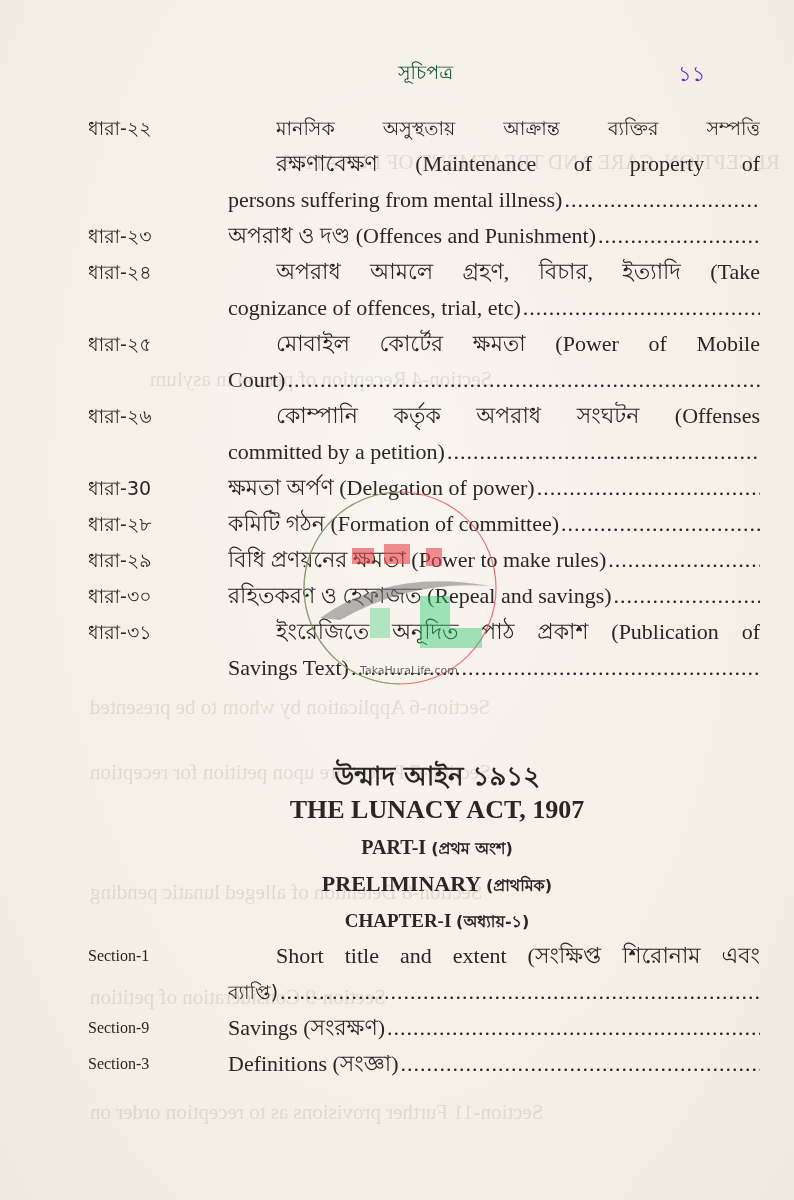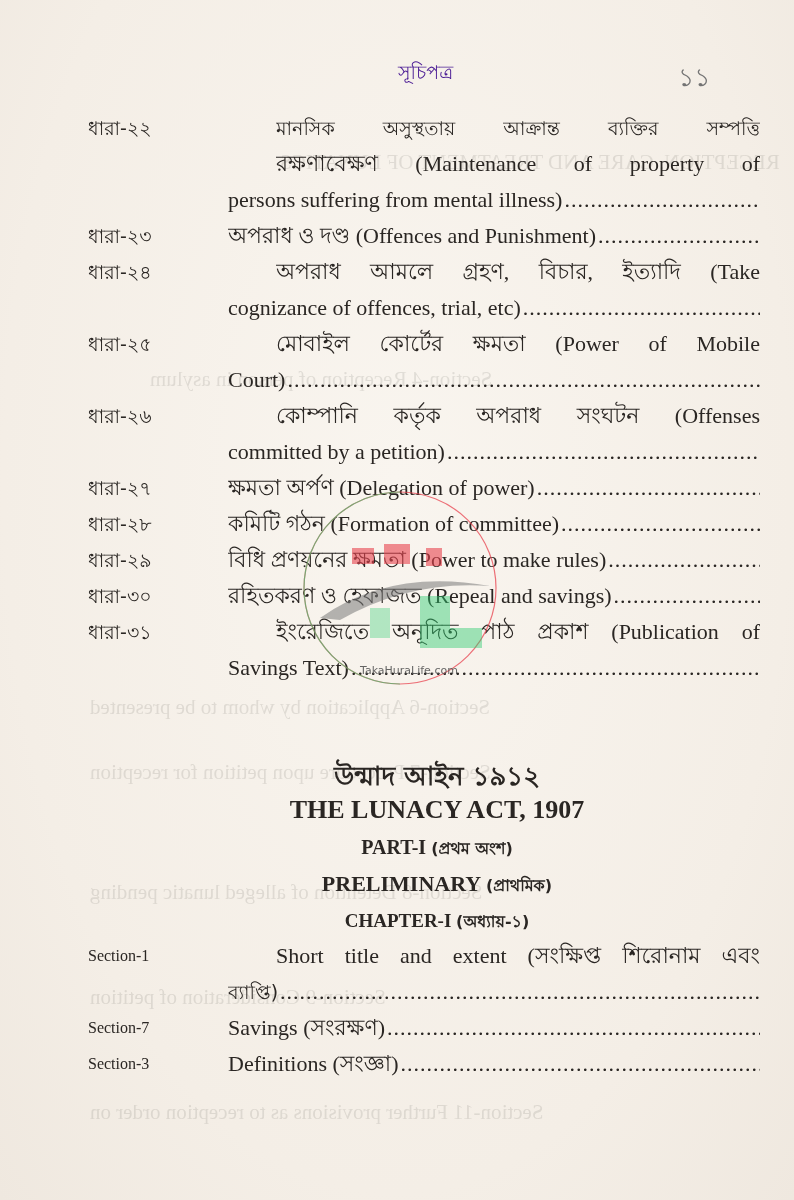--- a/index.html
+++ b/index.html
@@ -5,22 +5,22 @@
   html, body { margin: 0; padding: 0; }
   body {
     width: 794px; height: 1200px; overflow: hidden; position: relative;
     background: #f6f1ea;
     background-image: radial-gradient(ellipse at 50% 40%, #f9f5ef 0%, #f4eee6 70%, #efe8df 100%);
     font-family: "Liberation Serif", "DejaVu Serif", serif;
     color: #2a2623;
   }
   .page { position: absolute; left: 0; top: 0; width: 794px; height: 1200px; }
   .running-head { position: absolute; top: 58px; left: 0; width: 794px; height: 30px; }
-  .running-title { position: absolute; left: 398px; top: 0; font-size: 19px; font-family: "DejaVu Sans", sans-serif; color: #4c1d95; }
-  .page-number { position: absolute; left: 678px; top: 0; font-size: 25px; font-family: "DejaVu Sans", sans-serif; color: #737373; }
+  .running-title { position: absolute; left: 398px; top: 0; font-size: 19px; font-family: "DejaVu Sans", sans-serif; color: #14532d; }
+  .page-number { position: absolute; left: 678px; top: 0; font-size: 21px; font-family: "DejaVu Sans", sans-serif; color: #6d28d9; }
 
   .toc { position: absolute; left: 0; top: 0; width: 794px; }
   .row { position: absolute; left: 0; width: 794px; }
   .label { position: absolute; left: 88px; font-size: 16px; line-height: 36px; white-space: nowrap; }
   .label.bn { font-family: "DejaVu Sans", sans-serif; font-size: 19px; }
   .text { position: absolute; left: 228px; width: 532px; font-size: 22px; line-height: 36px; }
   .text .line { display: block; height: 36px; white-space: nowrap; overflow: hidden; }
   .text .line.justify { text-align: justify; text-align-last: justify; white-space: normal; margin-left: 48px; }
   .bn { font-family: "DejaVu Sans", sans-serif; font-size: 19px; }
   .leader { display: flex; align-items: baseline; }
@@ -94,21 +94,21 @@
 
     <div class="row" style="top:398px">
       <span class="label bn">ধারা-২৬</span>
       <div class="text">
         <span class="line justify">কোম্পানি কর্তৃক অপরাধ সংঘটন (Offenses</span>
         <span class="line leader"><span class="lt">committed by a petition)</span><span class="dots"></span></span>
       </div>
     </div>
 
     <div class="row" style="top:470px">
-      <span class="label bn">ধারা-২৭</span>
+      <span class="label bn">ধারা-30</span>
       <div class="text">
         <span class="line leader"><span class="lt">ক্ষমতা অর্পণ (Delegation of power)</span><span class="dots"></span></span>
       </div>
     </div>
 
     <div class="row" style="top:506px">
       <span class="label bn">ধারা-২৮</span>
       <div class="text">
         <span class="line leader"><span class="lt">কমিটি গঠন (Formation of committee)</span><span class="dots"></span></span>
       </div>
@@ -163,21 +163,21 @@
 
   <div class="toc">
     <div class="row" style="top:938px">
       <span class="label">Section-1</span>
       <div class="text">
         <span class="line justify">Short title and extent (সংক্ষিপ্ত শিরোনাম এবং</span>
         <span class="line leader"><span class="lt bn">ব্যাপ্তি)</span><span class="dots"></span></span>
       </div>
     </div>
     <div class="row" style="top:1010px">
-      <span class="label">Section-7</span>
+      <span class="label">Section-9</span>
       <div class="text">
         <span class="line leader"><span class="lt">Savings (সংরক্ষণ)</span><span class="dots"></span></span>
       </div>
     </div>
     <div class="row" style="top:1046px">
       <span class="label">Section-3</span>
       <div class="text">
         <span class="line leader"><span class="lt">Definitions (সংজ্ঞা)</span><span class="dots"></span></span>
       </div>
     </div>

